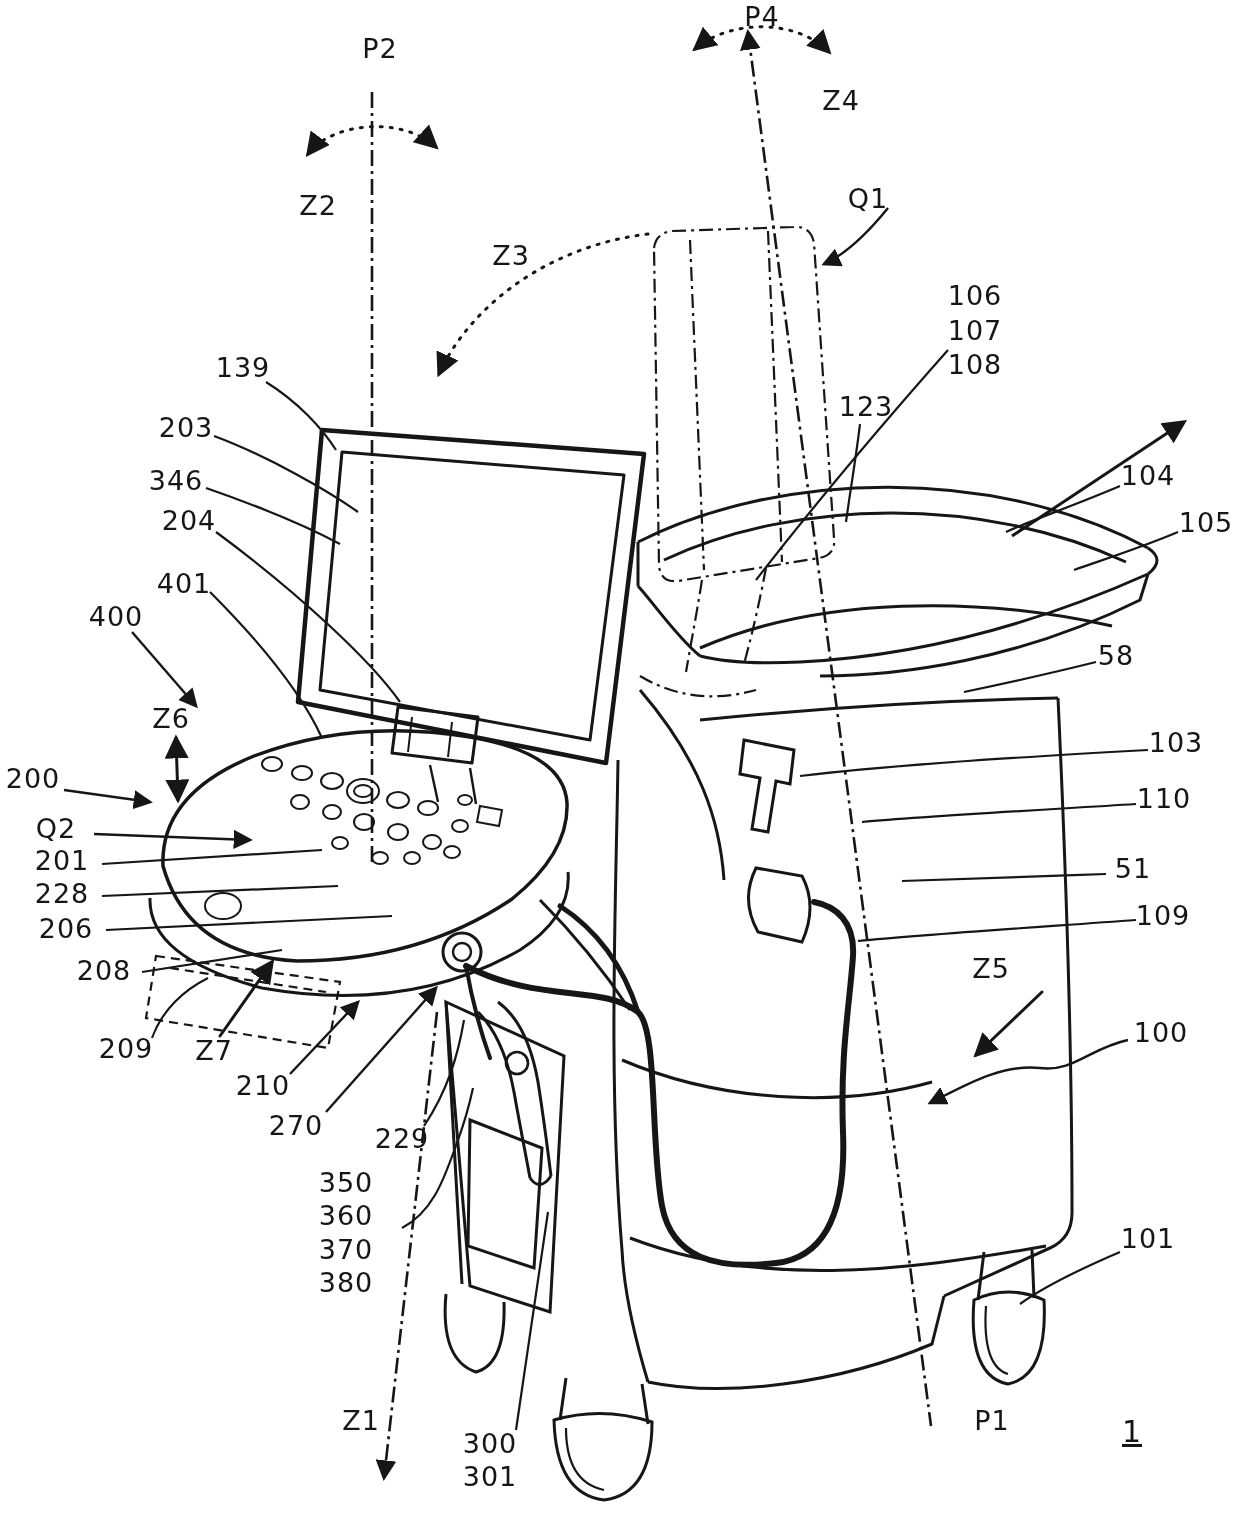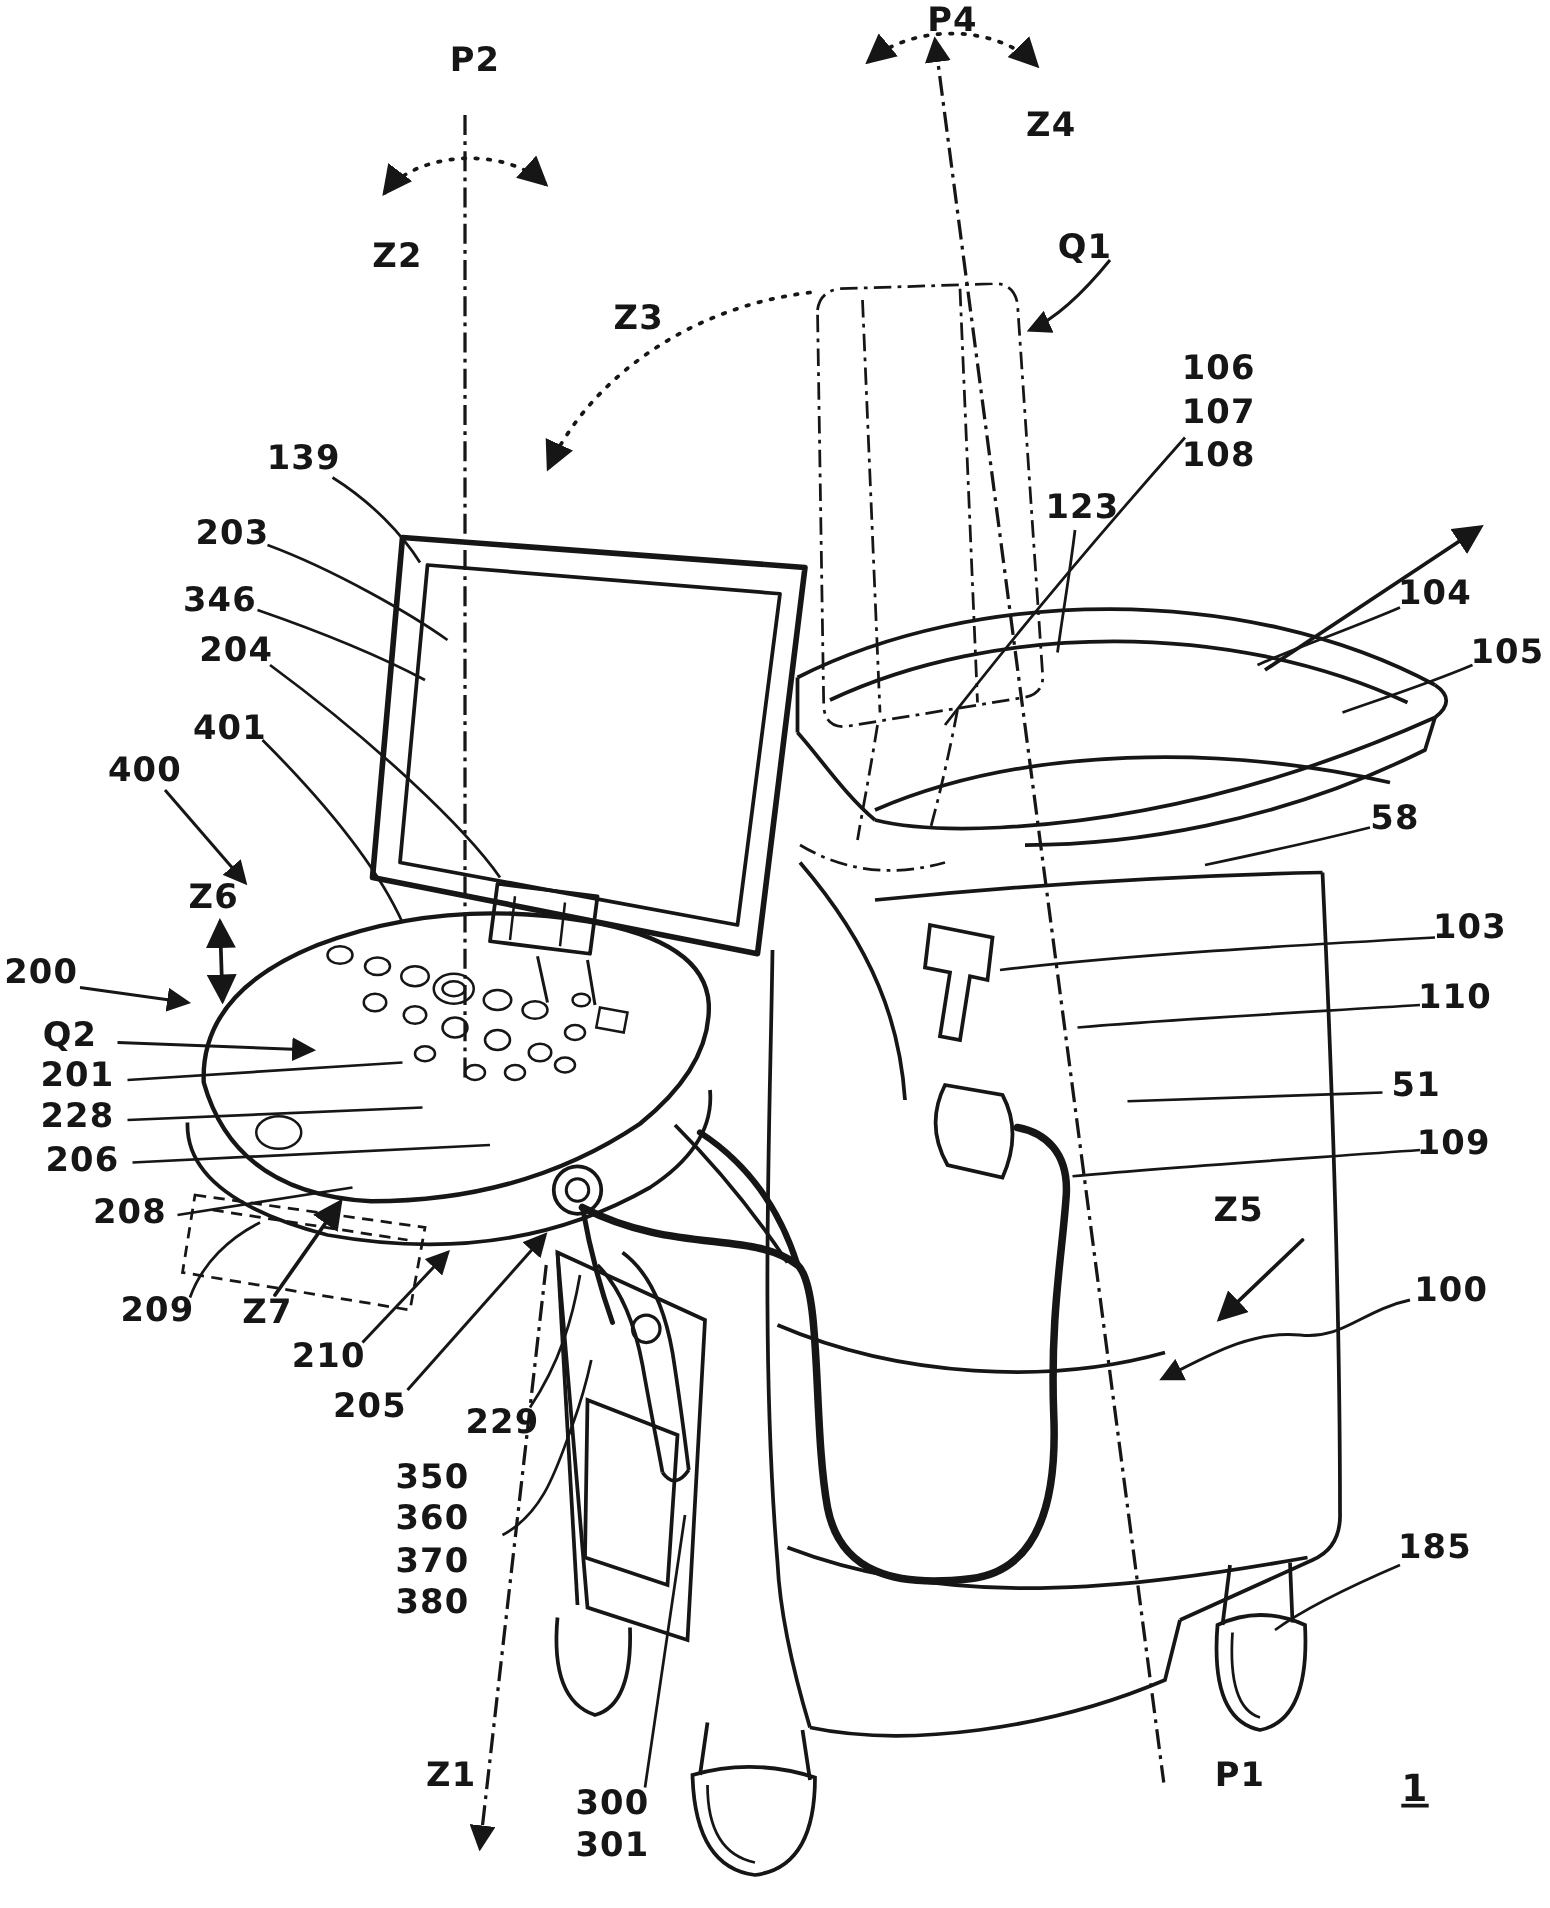--- a/index.html
+++ b/index.html
@@ -7,21 +7,21 @@
     position:relative;
     width:1240px;height:1526px;
     background:#ffffff;
     font-family:"DejaVu Sans",sans-serif;
     overflow:hidden;
   }
   .art{position:absolute;left:0;top:0;}
   .lbl{
     position:absolute;
     transform:translate(-50%,-50%);
-    font-weight:bold;
+    font-weight:normal;
     font-size:27px;
     color:#161616;
     letter-spacing:1px;
     white-space:pre;
     line-height:1;
     user-select:none;
   }
   .fig-num{text-decoration:underline;font-size:30px;}
 </style>
 </head>
@@ -234,28 +234,28 @@
   <div class="lbl" style="left:66px;top:928px">206</div>
   <div class="lbl" style="left:1133px;top:868px">51</div>
   <div class="lbl" style="left:1163px;top:915px">109</div>
   <div class="lbl" style="left:104px;top:970px">208</div>
   <div class="lbl" style="left:991px;top:968px">Z5</div>
 
   <div class="lbl" style="left:126px;top:1048px">209</div>
   <div class="lbl" style="left:214px;top:1050px">Z7</div>
   <div class="lbl" style="left:263px;top:1085px">210</div>
   <div class="lbl" style="left:1161px;top:1032px">100</div>
-  <div class="lbl" style="left:296px;top:1125px">205</div>
+  <div class="lbl" style="left:296px;top:1125px">270</div>
   <div class="lbl" style="left:402px;top:1138px">229</div>
 
   <div class="lbl" style="left:346px;top:1182px">350</div>
   <div class="lbl" style="left:346px;top:1215px">360</div>
   <div class="lbl" style="left:346px;top:1249px">370</div>
   <div class="lbl" style="left:346px;top:1282px">380</div>
-  <div class="lbl" style="left:1148px;top:1238px">185</div>
+  <div class="lbl" style="left:1148px;top:1238px">101</div>
 
   <div class="lbl" style="left:361px;top:1420px">Z1</div>
   <div class="lbl" style="left:490px;top:1443px">300</div>
   <div class="lbl" style="left:490px;top:1476px">301</div>
   <div class="lbl" style="left:992px;top:1420px">P1</div>
   <div class="lbl fig-num" style="left:1132px;top:1432px">1</div>
 
 </div>
 
 </body></html>

